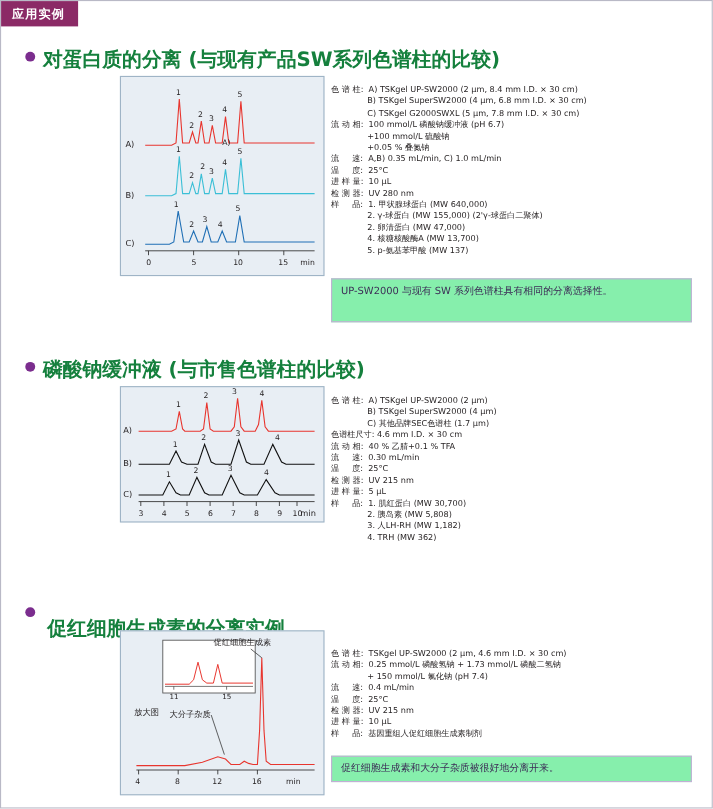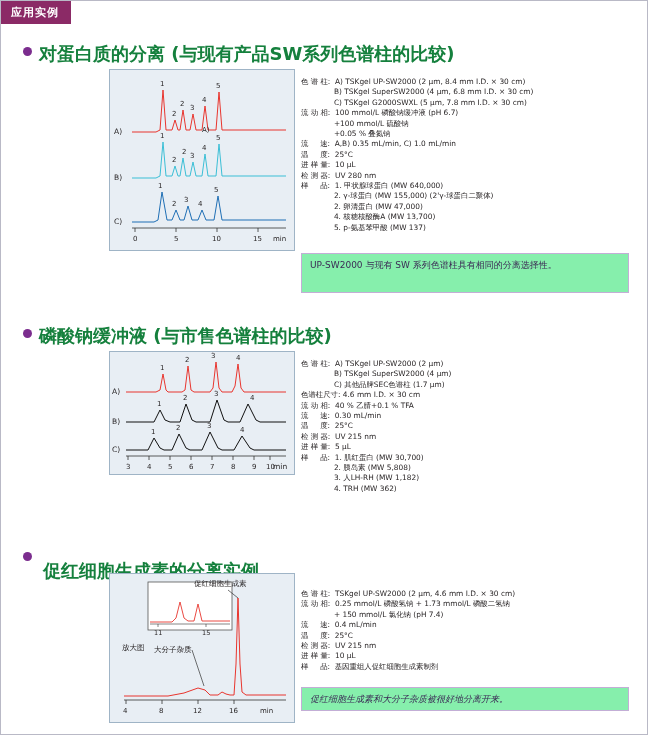--- a/index.html
+++ b/index.html
@@ -274,17 +274,17 @@
 
   <div class="spec" style="left:300px;top:588px;"><span>色 谱 柱:  TSKgel UP-SW2000 (2 μm, 4.6 mm I.D. × 30 cm)</span>
 <span>流 动 相:  0.25 mmol/L 磷酸氢钠 + 1.73 mmol/L 磷酸二氢钠</span>
 <span>              + 150 mmol/L 氯化钠 (pH 7.4)</span>
 <span>流     速:  0.4 mL/min</span>
 <span>温     度:  25°C</span>
 <span>检 测 器:  UV 215 nm</span>
 <span>进 样 量:  10 μL</span>
 <span>样     品:  基因重组人促红细胞生成素制剂</span></div>
 
-  <div class="note" style="left:300px;top:686px;width:328px;height:24px;font-style:italic;">
+  <div class="note" style="left:300px;top:686px;width:328px;height:24px;">
     <div>促红细胞生成素和大分子杂质被很好地分离开来。</div>
   </div>
 
 </div>
 
 </body></html>

